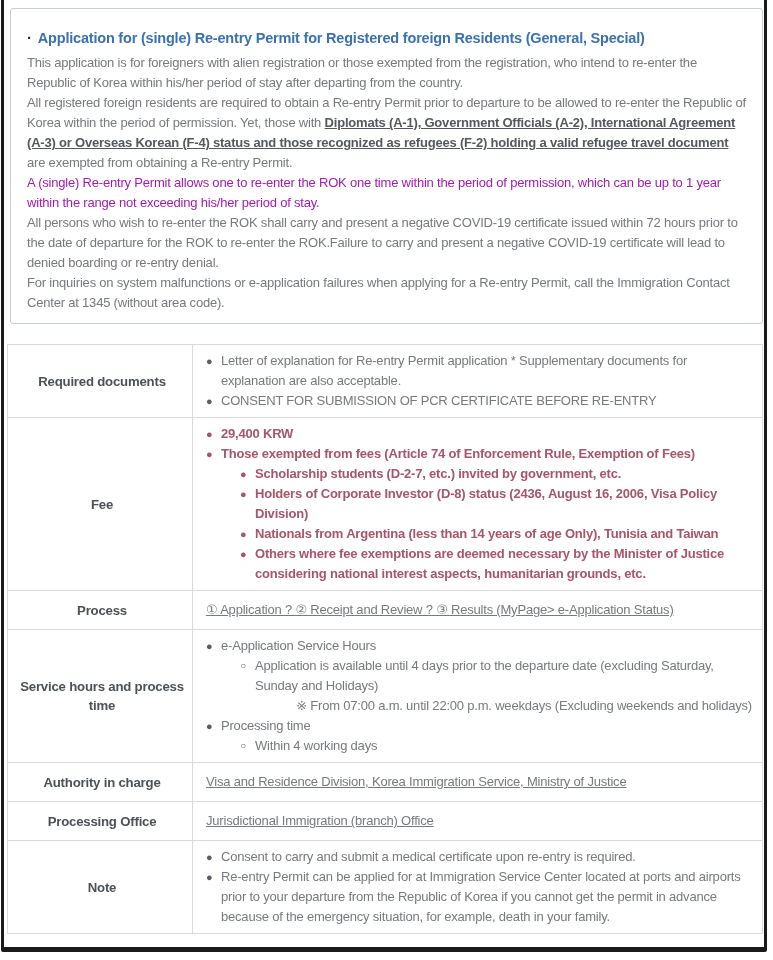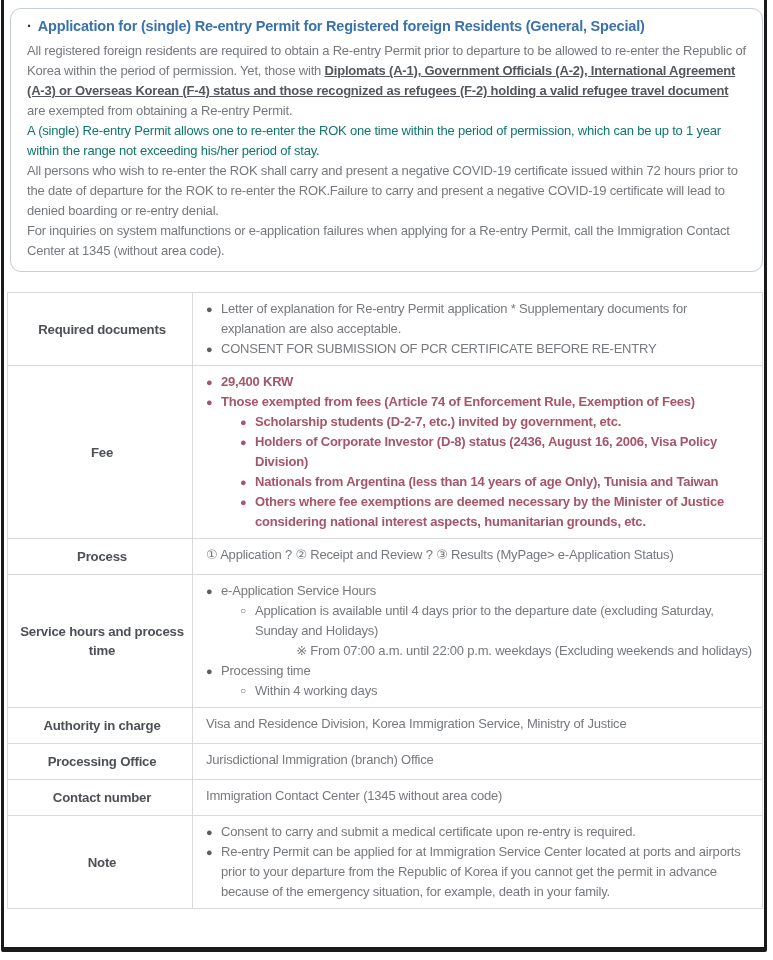--- a/index.html
+++ b/index.html
@@ -9,53 +9,53 @@
     overflow:hidden;
   }
   .frame{
     position:absolute;left:1px;top:-4px;width:766px;height:956px;
     border:3px solid #1a1a1a;border-radius:2px;
     box-sizing:border-box;pointer-events:none;
   }
   .content{position:absolute;left:4px;top:0;width:762px;}
   .intro-box{
     margin:8px 3px 0 6px;
-    border:1px solid #c6ccd4;border-radius:11px;
-    padding:8px 16px 10px 16px;
+    border:1px solid #c6ccd4;border-radius:3px;
+    padding:20px 16px 10px 16px;
   }
   .intro-title{
     font-size:14.5px;font-weight:700;color:#3b72ad;
     margin:0 0 7px 0;letter-spacing:-0.2px;
   }
   .intro-title .title-bullet{color:#2b2b2b;font-size:15px;margin-right:6px;}
   .intro-paragraphs{
     font-size:13px;line-height:20px;color:#76797d;letter-spacing:-0.2px;
   }
   .intro-paragraphs p{margin:0;}
   .seg-normal{color:#76797d;}
   .seg-bold{color:#54575c;font-weight:700;text-decoration:underline;}
-  .seg-red{color:#0f766e;}
+  .seg-red{color:#a21caf;}
   table.info-table{
     margin:20px 3px 0 3px;width:756px;
     border-collapse:collapse;table-layout:fixed;
   }
   .info-table th{
     width:164px;border:1px solid #d9d9d9;
     font-size:13.2px;font-weight:700;color:#4d5156;
     text-align:center;vertical-align:middle;
     padding:6px 8px 6px 12px;letter-spacing:-0.2px;
     line-height:19px;
   }
   .info-table td{
     border:1px solid #d9d9d9;
     font-size:13px;color:#76797d;
     padding:6px 10px 6px 13px;vertical-align:middle;
     line-height:20px;letter-spacing:-0.2px;
   }
-  .info-table td.single{padding-bottom:9px;}
+  .info-table td.single{padding-top:9px;padding-bottom:9px;text-decoration:underline;}
   .cell-list{display:block;}
   .item{display:flex;}
   .item .marker{flex:0 0 15px;width:15px;}
   .item .marker.disc{font-size:11px;line-height:20px;color:#5a5e63;}
   .item .marker.circle{font-size:10px;line-height:20px;color:#6a6e73;}
   .item.l2{margin-left:34px;}
   .item.l3{margin-left:49px;justify-content:flex-end;}
   td.theme-maroon, td.theme-maroon .marker.disc, td.theme-maroon .marker.circle{
     color:#a5566a;font-weight:700;
   }
@@ -67,20 +67,21 @@
 </head>
 <body>
 
 <div class="frame"></div>
 
 <div class="content">
 
   <div class="intro-box">
     <h2 class="intro-title"><span class="title-bullet">·</span><span>Application for (single) Re-entry Permit for Registered foreign Residents (General, Special)</span></h2>
     <div class="intro-paragraphs">
+        <p><span class="seg-normal">This application is for foreigners with alien registration or those exempted from the registration, who intend to re-enter the Republic of Korea within his/her period of stay after departing from the country.</span></p>
         <p><span class="seg-normal">All registered foreign residents are required to obtain a Re-entry Permit prior to departure to be allowed to re-enter the Republic of Korea within the period of permission. Yet, those with </span><span class="seg-bold">Diplomats (A-1), Government Officials (A-2), International Agreement (A-3) or Overseas Korean (F-4) status and those recognized as refugees (F-2) holding a valid refugee travel document</span><span class="seg-normal"> are exempted from obtaining a Re-entry Permit.</span></p>
         <p><span class="seg-red">A (single) Re-entry Permit allows one to re-enter the ROK one time within the period of permission, which can be up to 1 year within the range not exceeding his/her period of stay.</span></p>
         <p><span class="seg-normal">All persons who wish to re-enter the ROK shall carry and present a negative COVID-19 certificate issued within 72 hours prior to the date of departure for the ROK to re-enter the ROK.Failure to carry and present a negative COVID-19 certificate will lead to denied boarding or re-entry denial.</span></p>
         <p><span class="seg-normal">For inquiries on system malfunctions or e-application failures when applying for a Re-entry Permit, call the Immigration Contact Center at 1345 (without area code).</span></p>
       </div>
   </div>
 
   <table class="info-table">
     <tbody>
         <tr>
@@ -161,24 +162,20 @@
         </tr>
         <tr>
           <th>Authority in charge</th>
           <td class="single"><span>Visa and Residence Division, Korea Immigration Service, Ministry of Justice</span></td>
         </tr>
         <tr>
           <th>Processing Office</th>
           <td class="single"><span>Jurisdictional Immigration (branch) Office</span></td>
         </tr>
         <tr>
-          <th>Contact number</th>
-          <td class="single"><span>Immigration Contact Center (1345 without area code)</span></td>
-        </tr>
-        <tr>
           <th>Note</th>
           <td>
             <div class="cell-list">
               <div class="item l1">
                 <span class="marker disc">●</span>
                 <span class="item-text">Consent to carry and submit a medical certificate upon re-entry is required.</span>
               </div>
               <div class="item l1">
                 <span class="marker disc">●</span>
                 <span class="item-text">Re-entry Permit can be applied for at Immigration Service Center located at ports and airports prior to your departure from the Republic of Korea if you cannot get the permit in advance because of the emergency situation, for example, death in your family.</span>

